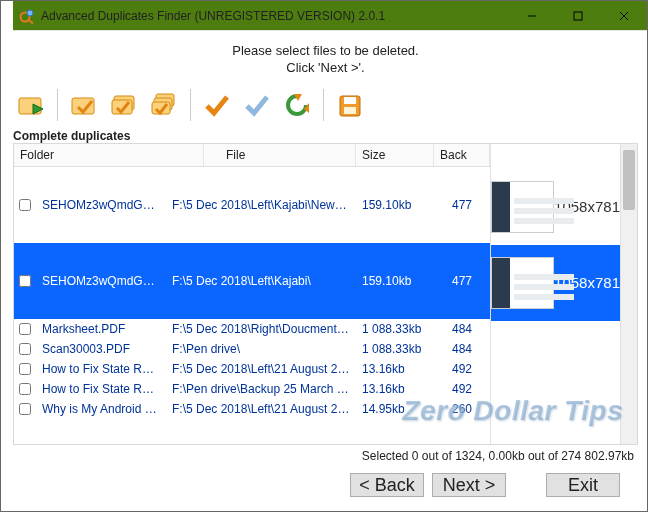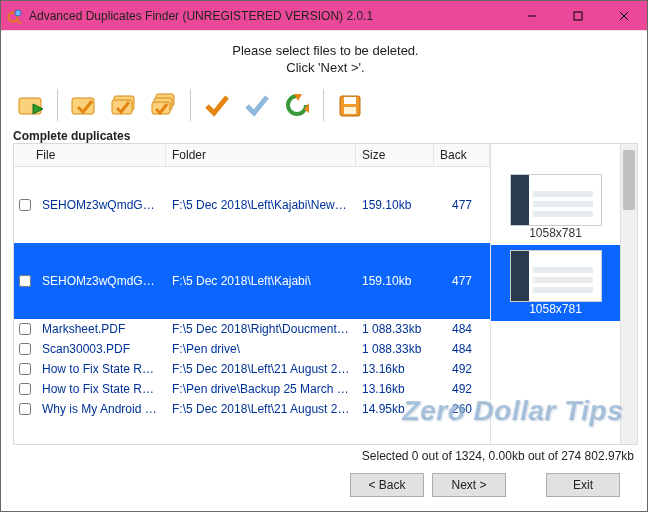--- a/index.html
+++ b/index.html
@@ -1,19 +1,19 @@
 <!DOCTYPE html>
 <html><head>
 <meta charset="utf-8">
 <style>
   * { box-sizing: border-box; }
   html, body { margin:0; padding:0; }
   body { font-family: "Segoe UI", Tahoma, sans-serif; font-size: 12px; color:#222; background:#fff; }
   .window { width:648px; height:512px; border:1px solid #999; display:flex; flex-direction:column; position:relative; overflow:hidden; }
-  .titlebar { height:30px; display:flex; align-items:center; background:#ec4899; border-bottom:1px solid #e4e4e4; }
+  .titlebar { height:30px; display:flex; align-items:center; background:#4d7c0f; border-bottom:1px solid #e4e4e4;margin-left:12px; }
   .titlebar .appicon { width:16px; height:16px; margin:0 6px; }
   .titlebar .title { flex:1; font-size:12px; }
   .winbtns { display:flex; height:100%; }
   .winbtn { width:46px; display:flex; align-items:center; justify-content:center; }
   .content { flex:1; display:flex; flex-direction:column; padding:10px 9px 0 12px; }
   .instruction { text-align:center; font-size:13px; line-height:1.3; margin:2px 0 8px 0; }
   .toolbar { display:flex; align-items:center; gap:4px; padding:2px 0 4px 0; }
   .tbtn { width:36px; height:36px; display:flex; align-items:center; justify-content:center; border:1px solid transparent; border-radius:3px; }
   .tsep { width:1px; height:32px; background:#ccc; margin:0 4px; }
   .section-label { font-weight:bold; font-size:12px; margin-top:2px; }
@@ -30,30 +30,30 @@
   .row.tall { height:76px; }
   .row.selected { background:#0a66ff; color:#fff; }
   .row .cell { padding:2px 6px; white-space:nowrap; overflow:hidden; text-overflow:ellipsis; }
   .row .cb { width:22px; display:flex; align-items:center; justify-content:center; }
   .row .c-file { width:130px; }
   .row .c-folder { flex:1; }
   .row .c-size { width:78px; }
   .row .c-group { width:56px;text-align:center; }
   input.ckbox { width:12px; height:12px; margin:0; }
   .preview-col { width:130px; border-left:1px solid #e0e0e0; background:#fff; display:flex; flex-direction:column; }
-  .prev-cell { height:76px; display:flex; flex-direction:column; align-items:center; justify-content:center; font-size:12px; color:#333; }
+  .prev-cell { height:76px; display:flex; flex-direction:row; align-items:center; justify-content:center; font-size:15px; color:#333; }
   .prev-cell.sel { background:#0a66ff; color:#fff; }
   .thumb { width:92px; height:52px; background:#fff; border:1px solid #ccc; position:relative; }
   .thumb .sidebar-mock { position:absolute; left:0; top:0; bottom:0; width:18px; background:#2a3b4d; }
   .thumb .row-mock { position:absolute; height:6px; background:#e9ecef; }
   .scroll-col { width:17px; background:#f0f0f0; border-left:1px solid #e0e0e0; position:relative; }
   .scroll-thumb { position:absolute; left:2px; right:2px; top:6px; height:60px; background:#c1c1c1; border-radius:2px; }
   .statusbar { text-align:right; font-size:12px; padding:4px 4px 2px 0; }
   .bottom-buttons { display:flex; justify-content:flex-end; gap:8px; padding:8px 18px 14px 0; }
-  .dlg-btn { min-width:74px; height:24px; background:#e1e1e1; border:1px solid #adadad; font-size:12px; display:flex; align-items:center; justify-content:center; }
+  .dlg-btn { min-width:74px; height:24px; background:#e1e1e1; border:1px solid #adadad; font-size:18px; display:flex; align-items:center; justify-content:center; }
   .watermark { position:absolute; right:24px; bottom:84px; font-size:28px; font-style:italic; font-weight:bold; color:rgba(60,120,180,.35); text-shadow:0 0 4px rgba(255,255,255,.8), 1px 1px 2px rgba(0,60,120,.3); pointer-events:none; letter-spacing:0.5px; }
   .shadow { border:1px solid #666; }
 </style>
 </head>
 <body>
 
 <div class="window shadow">
 
   <div class="titlebar">
     <span class="appicon">
@@ -146,22 +146,22 @@
             <rect x="9" y="16" width="12" height="7" fill="#fff3d8"></rect>
           </svg>
       </div>
     </div>
 
     <div class="section-label">Complete duplicates</div>
 
     <div class="grid-wrap">
       <div class="grid-left">
         <div class="grid-head">
+          <div class="gh col-folder">Folder</div>
           <div class="gh col-file">File</div>
-          <div class="gh col-folder">Folder</div>
           <div class="gh col-size">Size</div>
           <div class="gh col-group">Back</div>
         </div>
         <div class="grid-body" id="grid-body">
             <div class="row tall">
               <div class="cb">
                 <input type="checkbox" class="ckbox" style="">
               </div>
               <div class="cell c-file">SEHOMz3wQmdGDZA...</div>
               <div class="cell c-folder">F:\5 Dec 2018\Left\Kajabi\New folder\</div>

